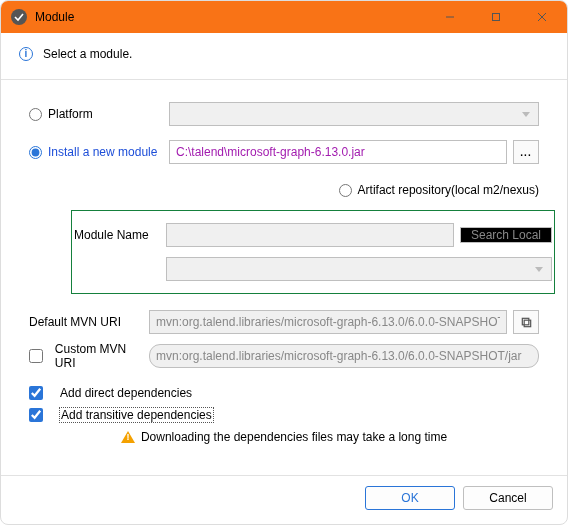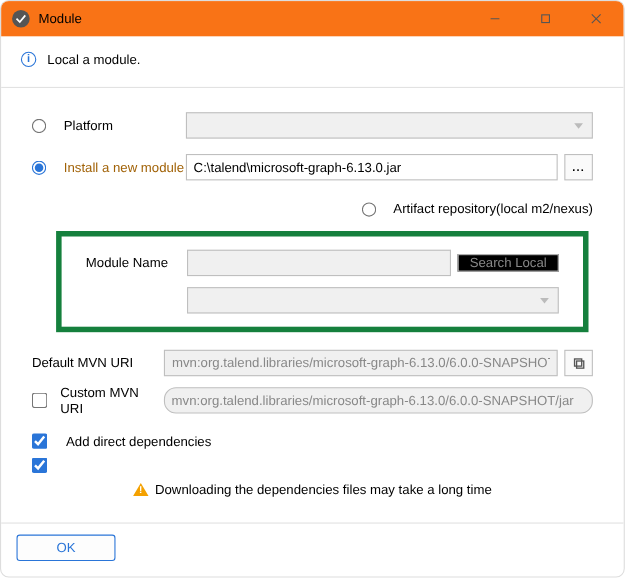--- a/index.html
+++ b/index.html
@@ -59,31 +59,31 @@
   }
 
   .form-area {
     padding: 22px 28px 8px 28px;
     flex: 1;
     display: flex;
     flex-direction: column;
   }
 
   .row { display: flex; align-items: center; margin-bottom: 14px; min-height: 24px; }
-  .radio-left { width: 140px; display: flex; align-items: center; gap: 16px; }
+  .radio-left { width: 140px; display: flex; align-items: center; gap: 6px; }
   input[type=radio] { accent-color: #2a75d8; margin:0; width: 13px; height: 13px; }
   input[type=checkbox] { accent-color: #2a75d8; margin:0; width: 14px; height: 14px; }
 
   .text-input {
     height: 24px;
     border: 1px solid #bfbfbf;
     background: #fff;
     padding: 0 6px;
     font-size: 12px;
-    color: #000000;
+    color: #a21caf;
   }
   .text-input[disabled] {
     background: #f0f0f0;
     color: #888;
   }
   .dropdown { position: relative; }
   .dropdown::after {
     content: "";
     position: absolute;
     right: 8px; top: 50%; margin-top: -2px;
@@ -99,23 +99,23 @@
     border: 1px solid #bfbfbf;
     background: #fafafa;
     display: flex; align-items: center; justify-content: center;
     margin-left: 6px;
     font-weight: bold;
     letter-spacing: 1px;
     font-size: 10px;
   }
 
   .group {
-    border: 5px solid #15803d;
-    margin: 4px 0 16px 22px;
-    padding: 12px 22px;
+    border: 1px solid #15803d;
+    margin: 4px 0 16px 42px;
+    padding: 12px 2px;
     width: calc(100% - 26px);
   }
   .group .grow { display:flex; align-items:center; margin-bottom: 10px; }
   .group .lbl { width: 92px; color: #000; }
   .btn-searchlocal {
     height: 16px; border: 1px solid #bfbfbf; background: #000000; color: #888;
     padding: 0 10px; margin-left: 6px; font-size: 12px;
   }
 
   .copybtn {
@@ -144,21 +144,21 @@
     top: 1px; left: -2px;
     font-size: 9px; font-weight: bold;
     color: #fff;
     width: 4px; text-align: center;
   }
 
   .footer {
     margin-top: auto;
     border-top: 1px solid #e2e2e2;
     padding: 10px 14px 14px 14px;
-    display:flex; justify-content:flex-start; gap:8px;
+    display:flex; justify-content:flex-end; gap:8px;
   }
   .footer .btn {
     height: 24px; width: 90px;
     border: 1px solid #bfbfbf;
     background: #fdfdfd;
     font-size: 12px;
     border-radius: 3px;
     display:flex; align-items:center; justify-content:center;
   }
   .footer .btn.primary { border-color: #2a75d8; color:#2a75d8; }
@@ -188,37 +188,37 @@
       <svg width="10" height="10">
           <line x1="1" y1="1" x2="9" y2="9" stroke="currentColor" stroke-width="1"></line>
           <line x1="9" y1="1" x2="1" y2="9" stroke="currentColor" stroke-width="1"></line>
         </svg>
     </div>
   </div>
 </div>
 
 <div class="banner">
   <div class="info-icon">i</div>
-  <span>Local a module.</span>
+  <span>Select a module.</span>
 </div>
 
 <div class="form-area">
 
   <div class="row">
     <label class="radio-left">
       <input type="radio" name="src" style="">
       <span>Platform</span>
     </label>
     <div class="text-input dropdown dropdown-dis" style="flex:1; background:#f0f0f0;"></div>
   </div>
 
   <div class="row">
     <label class="radio-left">
       <input type="radio" name="src" checked="" style="">
-      <span style="color:#a16207;">Install a new module</span>
+      <span style="color:#1d4ed8;">Install a new module</span>
     </label>
     <input class="text-input" style="flex: 1 1 0%;" value="C:\talend\microsoft-graph-6.13.0.jar">
     <button class="browse-btn">...</button>
   </div>
 
   <div class="row" style="margin-bottom:4px;justify-content:flex-end;">
     <label class="radio-left" style="width:auto;">
       <input type="radio" name="src" style="">
       <span>Artifact repository(local m2/nexus)</span>
     </label>
@@ -255,23 +255,25 @@
     <input class="text-input" style="flex: 1 1 0%; color: rgb(136, 136, 136); border-radius: 11px;" disabled="" value="mvn:org.talend.libraries/microsoft-graph-6.13.0/6.0.0-SNAPSHOT/jar">
   </div>
 
   <div class="chk-row">
     <input type="checkbox" checked="" style="">
     <span>Add direct dependencies</span>
   </div>
 
   <div class="chk-row">
     <input type="checkbox" checked="" style="">
+    <span class="focus-box">Add transitive dependencies</span>
   </div>
 
   <div class="warn-row">
     <div class="warn-icon"></div>
     <span>Downloading the dependencies files may take a long time</span>
   </div>
 </div>
 
 <div class="footer">
   <button class="btn primary">OK</button>
+  <button class="btn">Cancel</button>
 </div>
 
 </body></html>

